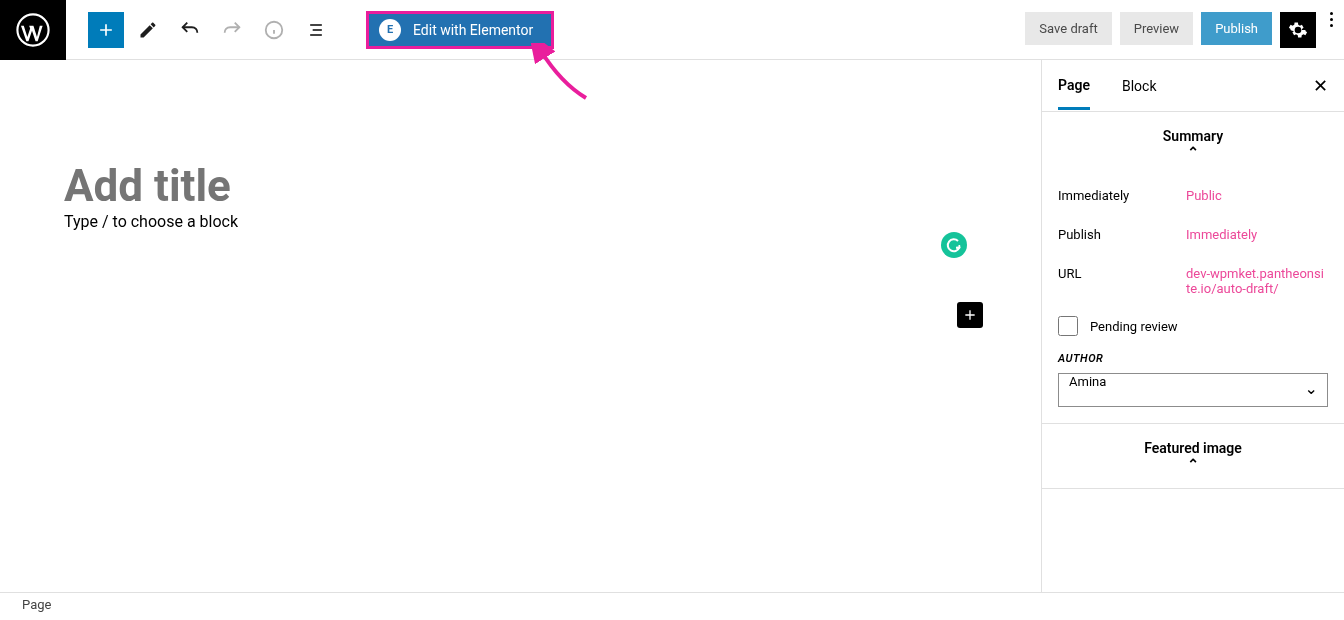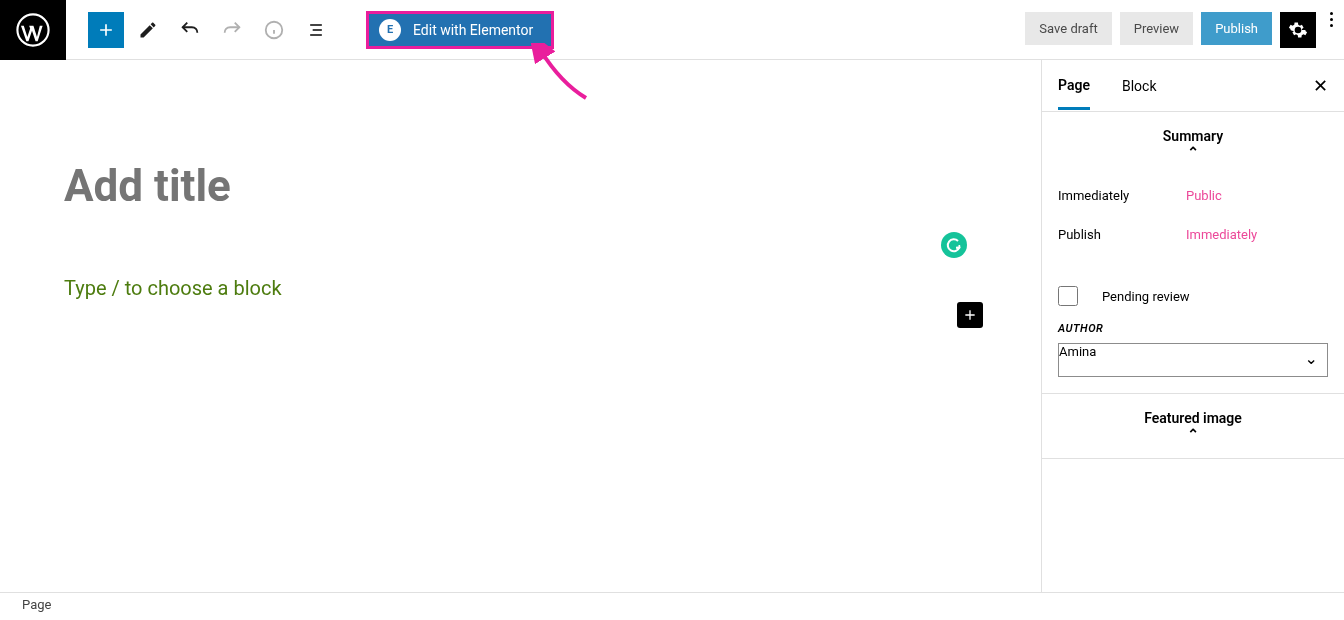--- a/index.html
+++ b/index.html
@@ -19,40 +19,40 @@
 .toolbar-right { margin-left: auto; display: flex; align-items: flex-start; gap: 8px; padding-right: 2px; }
 .btn-secondary { background: #e8e8e8; color: #4a4a4a; padding: 9px 14px; font-size: 13px; border: none; cursor: pointer; }
 .btn-primary { background: #007cba; color: #fff; padding: 9px 14px; font-size: 13px; border: none; cursor: pointer; opacity: 0.75; }
 .settings-btn { width: 36px; height: 36px; background: #000; display: flex; align-items: center; justify-content: center; cursor: pointer; }
 .more-dots { width: 18px; display: flex; flex-direction: column; align-items: center; gap: 3px; cursor: pointer; padding-right: 4px; }
 .more-dots div { width: 3px; height: 3px; background: #000; border-radius: 50%; }
 
 .main-area { display: flex; height: calc(100% - 60px - 28px); }
 .editor { flex: 1; padding: 100px 64px 40px 64px; position: relative; }
 .title-input { font-size: 44px; font-weight: 700; color: #6b6b6b; border: none; outline: none; width: 80%; }
-.block-placeholder { margin-top: 64px; font-size: 20px; color: #4d7c0f; }
+.block-placeholder { font-size: 16px; color: #000000; }
 .grammarly { position: absolute; right: 74px; top: 172px; width: 26px; height: 26px; background: #15c39a; border-radius: 50%; display: flex; align-items: center; justify-content: center; }
 .add-block-btn { position: absolute; right: 58px; top: 242px; width: 26px; height: 26px; background: #000; display: flex; align-items: center; justify-content: center; cursor: pointer; border-radius: 3px; }
 
 .sidebar { width: 303px; border-left: 1px solid #e0e0e0; overflow-y: auto; }
 .tabs { display: flex; align-items: center; height: 52px; border-bottom: 1px solid #e0e0e0; padding: 0 16px; }
 .tab { padding: 14px 0; margin-right: 32px; font-size: 14px; cursor: pointer; }
 .tab.active { font-weight: 600; border-bottom: 3px solid #007cba; margin-bottom: -1px; }
 .close-panel { margin-left: auto; cursor: pointer; font-size: 18px; }
 
 .panel-section { border-bottom: 1px solid #e0e0e0; }
 .panel-header { display: flex; justify-content: space-between; align-items: center; padding: 16px; font-size: 14px; font-weight: 600; cursor: pointer; flex-direction: column; }
 .panel-body { padding: 0 16px 16px; }
 .meta-row { display: flex; padding: 12px 0; font-size: 13px; }
 .meta-label { width: 128px; color: #000; }
 .meta-value { color: #ec4899; flex: 1; word-break: break-all; cursor: pointer; }
-.checkbox-row { display: flex; align-items: center; gap: 24px; padding: 8px 0 16px; font-size: 13px; }
+.checkbox-row { display: flex; align-items: center; gap: 12px; padding: 8px 0 16px; font-size: 13px; }
 .checkbox-row input { width: 20px; height: 20px; }
 .author-label { font-size: 11px; font-weight: 600; letter-spacing: 0.5px; padding-bottom: 8px; font-style: italic; }
-.author-select { width: 100%; height: 34px; border: 1px solid #8c8c8c; padding: 0 0; font-size: 13px; background: #fff; position: relative; }
+.author-select { width: 100%; height: 34px; border: 1px solid #8c8c8c; padding: 0 10px; font-size: 13px; background: #fff; position: relative; }
 .author-select::after { content: ""; }
 .select-wrap { position: relative; }
 .select-wrap::after { content: "⌄"; position: absolute; right: 10px; top: 6px; font-size: 16px; pointer-events: none; }
 
 .bottom-bar { position: absolute; bottom: 0; left: 0; right: 0; height: 28px; background: #fff; border-top: 1px solid #e0e0e0; padding: 4px 22px; font-size: 13px; color: #444; }
 
 .arrow-annotation { position: absolute; left: 531px; top: 43px; pointer-events: none; }
 </style>
 </head>
 <body>
@@ -155,20 +155,22 @@
       <div class="panel-body">
         <div class="meta-row">
           <div class="meta-label">Immediately</div>
           <div class="meta-value">Public</div>
         </div>
         <div class="meta-row">
           <div class="meta-label">Publish</div>
           <div class="meta-value">Immediately</div>
         </div>
         <div class="meta-row">
+          <div class="meta-label">URL</div>
+          <div class="meta-value">dev-wpmket.pantheonsite.io/auto-draft/</div>
         </div>
         <div class="checkbox-row">
           <input type="checkbox" style="">
           <span>Pending review</span>
         </div>
         <div class="author-label">AUTHOR</div>
         <div class="select-wrap">
           <div class="author-select">Amina</div>
         </div>
       </div>

